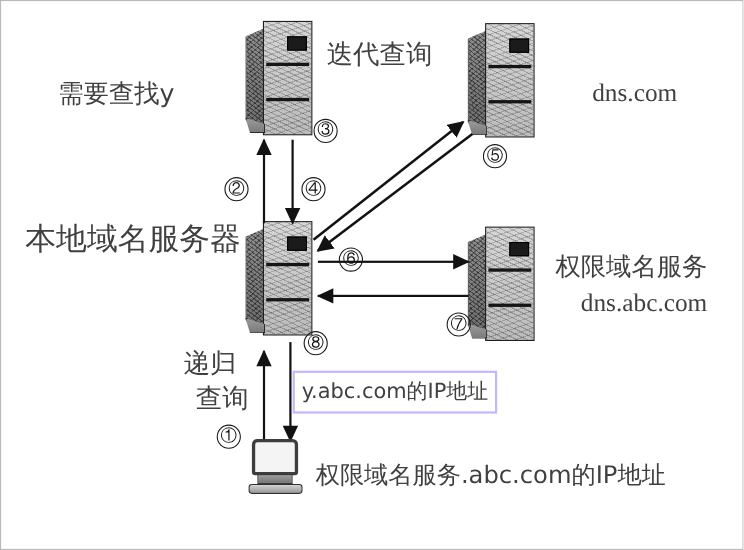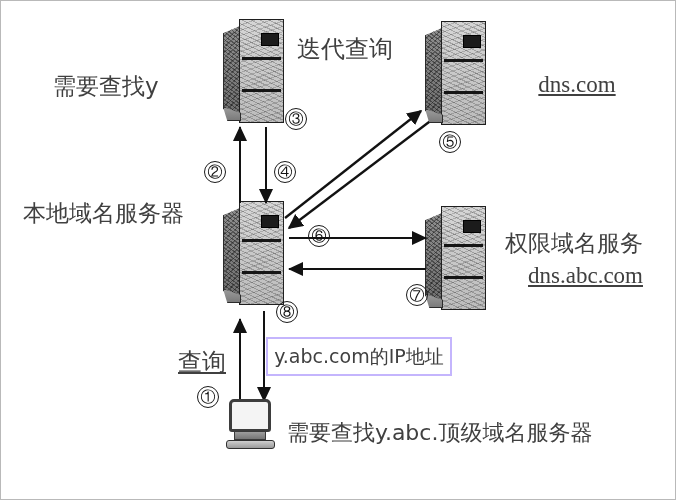--- a/index.html
+++ b/index.html
@@ -28,21 +28,21 @@
     color: #404040;
     -webkit-font-smoothing: none;
   }
   .cjk {
     font-family: "DejaVu Sans", "Liberation Sans", sans-serif;
     font-weight: 400;
   }
   .latin {
     font-family: "Liberation Serif", "DejaVu Serif", serif;
   }
-  .center { text-align: center; text-decoration: underline; }
+  .center { text-align: center; }
 
   
   .step {
     position: absolute;
     width: 22px;
     height: 22px;
     border: 1.4px solid #1a1a1a;
     border-radius: 50%;
     font-family: "Liberation Serif", "DejaVu Serif", serif;
     font-size: 15px;
@@ -245,21 +245,21 @@
   <div class="lbl cjk" style="left:296px; top:34px; font-size:24px;">迭代查询</div>
 
   <div class="server" style="left:222px; top:200px;">
     <div class="side"></div>
     <div class="front"></div>
     <div class="bay"></div>
     <div class="rule r1"></div>
     <div class="rule r2"></div>
     <div class="foot"></div>
   </div>
-  <div class="lbl cjk" style="left:22px; top:199px; font-size:23px;">本地域名服务器</div>
+  <div class="lbl cjk" style="left:22px; top:199px; font-size:28px;">本地域名服务器</div>
 
   <div class="server" style="left:424px; top:205px;">
     <div class="side"></div>
     <div class="front"></div>
     <div class="bay"></div>
     <div class="rule r1"></div>
     <div class="rule r2"></div>
     <div class="foot"></div>
   </div>
   <div class="lbl latin center" style="left:504px; top:261px; width:161px; font-size:23px;">dns.abc.com</div>
@@ -285,32 +285,33 @@
 
   <div class="varrow up" style="left:232px; top:318px; height:88px;">
     <div class="shaft"></div>
     <div class="head"></div>
   </div>
   <div class="varrow down" style="left:256px; top:310px; height:90px;">
     <div class="shaft"></div>
     <div class="head"></div>
   </div>
 
+  <div class="lbl cjk center" style="left:158px; top:315px; width:64px; font-size:24px;">递归</div>
   <div class="lbl cjk center" style="left:169px; top:347px; width:64px; font-size:24px;">查询</div>
 
   <div class="answer-box" style="left:265px; top:336px; width:186px; height:39px;">
     <span class="lbl cjk" style="position:static; font-size:19px;">y.abc.com的IP地址</span>
   </div>
 
   <div class="pc" style="left:222px; top:398px;">
     <div class="mon"></div>
     <div class="neck"></div>
     <div class="base"></div>
   </div>
-  <div class="lbl cjk" style="left:286px; top:419px; font-size:22px;">需要查找y.abc.顶级域名服务器</div>
+  <div class="lbl cjk" style="left:286px; top:419px; font-size:22px;">权限域名服务.abc.com的IP地址</div>
 
   <div class="step" style="left:284px; top:107px;">③</div>
   <div class="step" style="left:203px; top:160px;">②</div>
   <div class="step" style="left:273px; top:160px;">④</div>
   <div class="step" style="left:438px; top:130px;">⑤</div>
   <div class="step" style="left:307px; top:224px;">⑥</div>
   <div class="step" style="left:405px; top:283px;">⑦</div>
   <div class="step" style="left:275px; top:300px;">⑧</div>
   <div class="step" style="left:196px; top:385px;">①</div>
 

